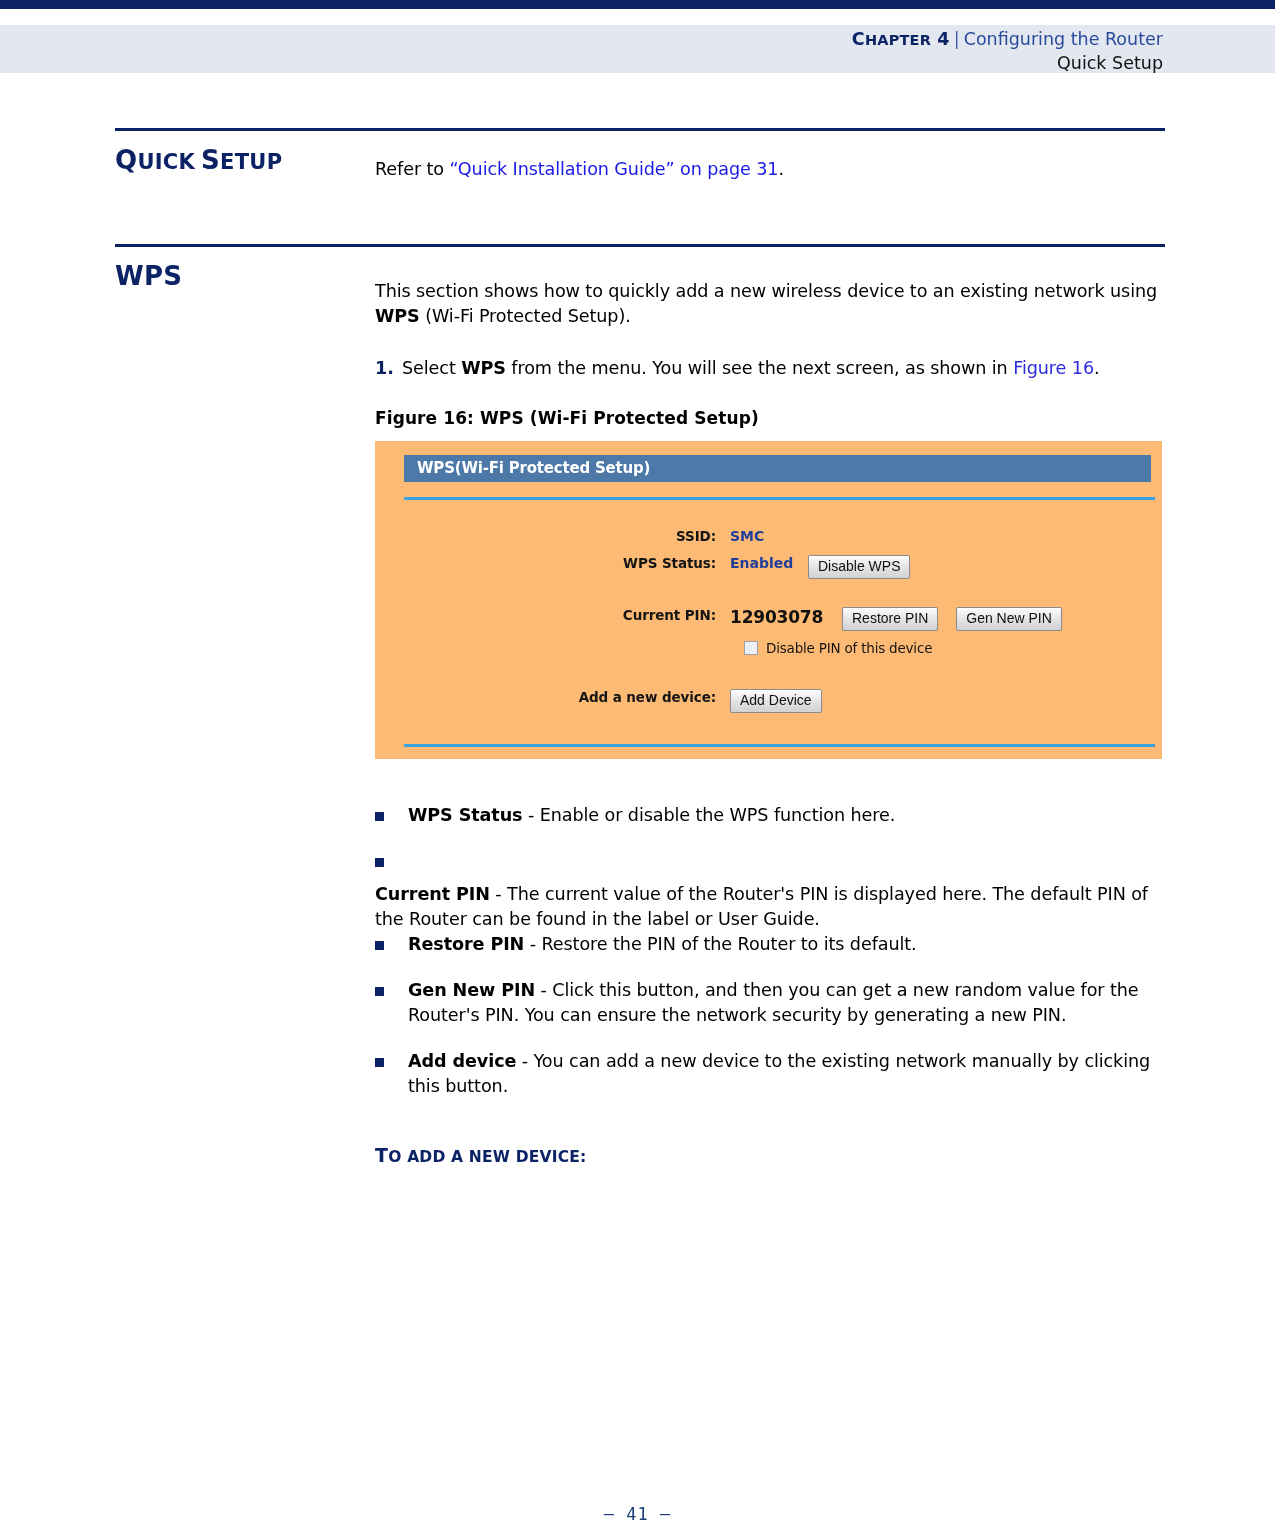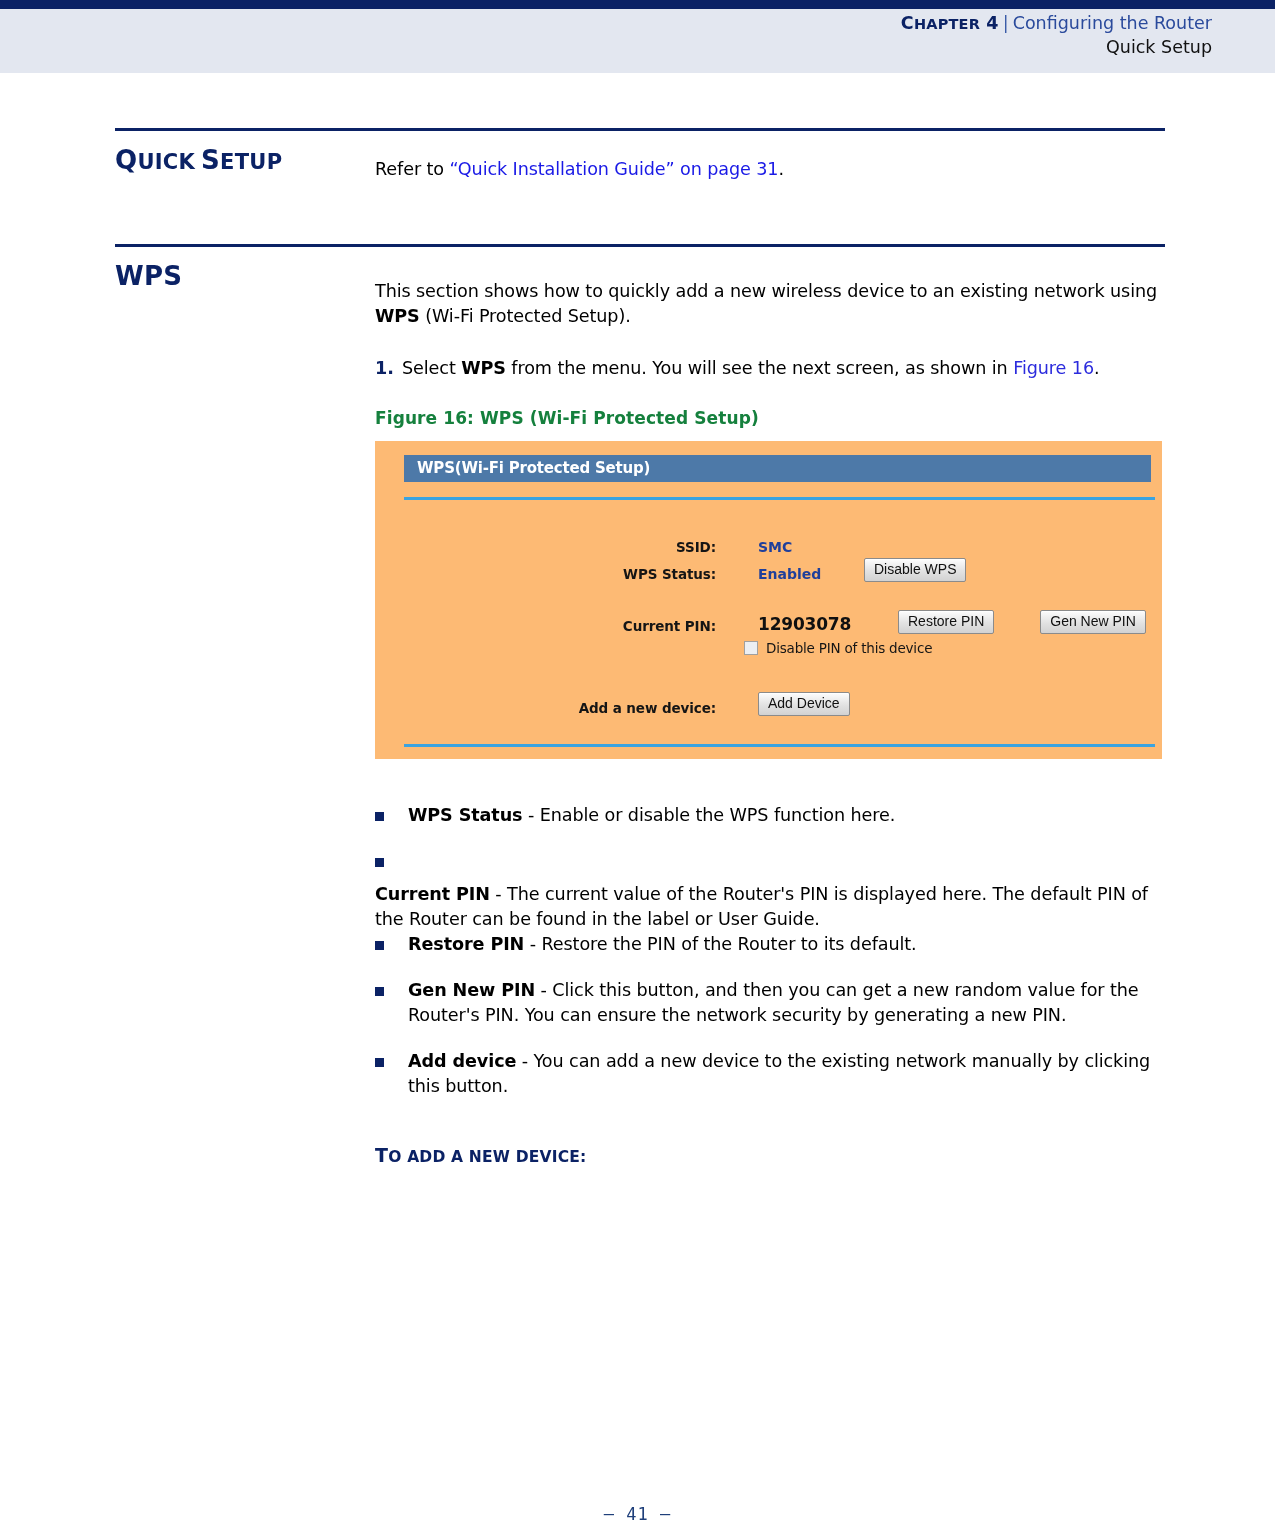--- a/index.html
+++ b/index.html
@@ -14,24 +14,25 @@
   }
 
   
   .page-header { position: absolute; top: 0; left: 0; width: 1275px; }
   .header-rule-top {
     height: 9px;
     background: #0b2265;
     width: 100%;
   }
   .header-band {
-    height: 64px;
+    height: 48px;
     background: #e3e7f0;
-    padding: 2px 63px 0 0;
+    padding: 2px 112px 0 0;
     text-align: right;
+    margin-top: 16px;
   }
   .header-line1 {
     font-size: 17.5px;
     line-height: 24px;
     white-space: nowrap;
   }
   .header-chapter {
     color: #0b2265;
     font-weight: bold;
     letter-spacing: .2px;
@@ -92,21 +93,21 @@
     line-height: 25px;
     width: 27px;
     flex: 0 0 27px;
   }
   .step-text { flex: 1; }
 
   
   .fig-caption {
     font-size: 17px;
     font-weight: bold;
-    color: #15803d;
+    color: #000000;
     letter-spacing: .1px;
   }
 
   
   .screenshot {
     width: 787px;
     background: #fdba74;
     padding: 14px 0 0 0;
     position: relative;
     font-family: "DejaVu Sans", sans-serif;
@@ -128,23 +129,22 @@
     width: 751px;
     height: 3px;
     background: #3ba3e0;
   }
   .ss-rule.top { margin-top: 15px; }
   .ss-rule.bottom { margin-top: 0; }
   .ss-body { padding: 0; }
 
   .ss-row {
     display: flex;
-    align-items: flex-end;
+    align-items: flex-start;
     height: 27px;
-    gap: 28px;
   }
   .ss-label {
     width: 355px;
     text-align: right;
     font-size: 13.5px;
     font-weight: bold;
     color: #151515;
     padding-right: 14px;
     letter-spacing: -0.1px;
   }

